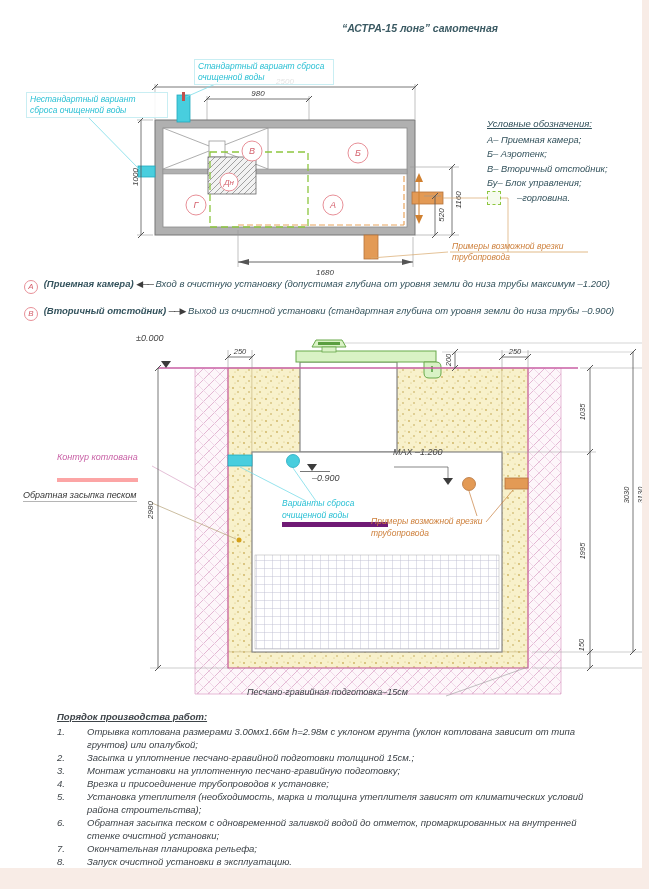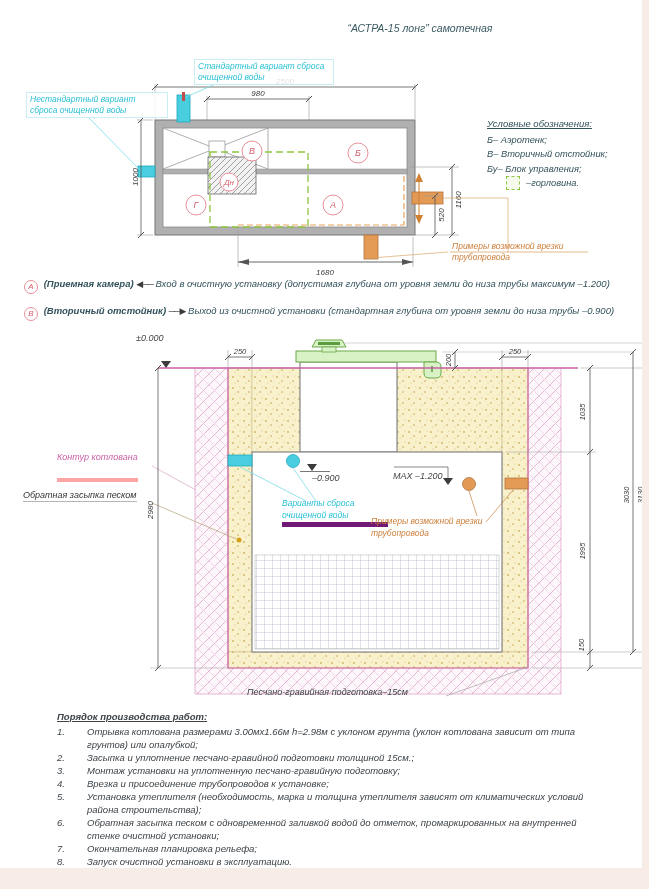--- a/index.html
+++ b/index.html
@@ -5,24 +5,24 @@
   html,body{margin:0;padding:0;background:#fff;}
   #page{position:relative;width:649px;height:889px;background:#ffffff;overflow:hidden;
         font-family:"Liberation Sans",sans-serif;}
   .lbl{position:absolute;font-style:italic;white-space:normal;}
   .c-cyan{color:#2bc0d4;}
   .c-orange{color:#cd7f3a;}
   .c-pink{color:#c85fa5;}
   .boxed{border:1px solid #c9eef3;padding:1px 3px;background:rgba(255,255,255,.85);}
   #title{position:absolute;left:300px;top:22px;width:240px;text-align:center;color:#3b5a63;font-style:italic;}
   #title .t1{font-size:11px;font-weight:600;letter-spacing:.3px;}
-  #title .t2{font-size:10.5px;font-weight:400;}
+  #title .t2{font-size:10.5px;font-weight:700;}
   #legend{position:absolute;left:487px;top:117px;width:160px;color:#33525c;font-style:italic;font-size:9.3px;line-height:14.5px;}
   #legend .lt{text-decoration:underline;font-size:9.5px;margin-bottom:1px;}
-  .neckrow{display:flex;align-items:center;gap:6px;margin-left:19px;}
+  .neckrow{display:flex;align-items:center;gap:16px;}
   .necksq{display:inline-block;width:12px;height:12px;border:1.5px dashed #8dc63f;background:#f6fbee;}
   .note{position:absolute;left:24px;width:612px;font-style:italic;font-size:9.5px;line-height:13.5px;color:#33525c;}
   .mark{display:inline-block;width:12px;height:12px;line-height:12px;border:1px solid #e89098;border-radius:50%;
         color:#d4606c;font-size:8px;text-align:center;font-style:italic;margin-right:3px;vertical-align:-2px;}
   .arr{color:#3c3c3c;font-style:normal;letter-spacing:-1px;font-size:9px;}
   #worklist{position:absolute;left:33px;top:710px;width:600px;color:#3d4348;font-style:italic;font-size:9.5px;line-height:13px;margin-left:24px;}
   #worklist .wt{text-decoration:underline;font-weight:600;margin-bottom:2px;}
   .wrow{display:flex;}
   .wnum{width:30px;flex:0 0 30px;}
   .wtxt{width:500px;}
@@ -259,20 +259,21 @@
 
 <div id="title">
   <div class="t2">“АСТРА-15 лонг” самотечная</div>
 </div>
 
 <div class="lbl c-cyan boxed" style="left:194px;top:49px;width:132px;font-size:8.5px;line-height:11px;margin-top:10px;">Стандартный вариант сброса очищенной воды</div>
 <div class="lbl c-cyan boxed" style="left:26px;top:92px;width:134px;font-size:8.5px;line-height:11px;">Нестандартный вариант сброса очищенной воды</div>
 
 <div id="legend">
   <div class="lt">Условные обозначения:</div>
+  <div>А– Приемная камера;</div>
   <div>Б– Аэротенк;</div>
   <div>В– Вторичный отстойник;</div>
   <div>Бу– Блок управления;</div>
   <div class="neckrow">
     <span class="necksq"></span>
     <span>–горловина.</span>
   </div>
 </div>
 
 <div class="lbl c-orange" style="left:452px;top:241px;width:152px;font-size:8.5px;line-height:11px;">Примеры возможной врезки трубопровода</div>
@@ -288,21 +289,21 @@
   <b style="font-weight:600;">(Вторичный отстойник)</b>
   <span class="arr">──▶</span>
   <span>Выход из очистной установки (стандартная глубина от уровня земли до низа трубы –0.900)</span>
 </div>
 
 <div class="lbl" style="left:136px;top:333px;font-size:9px;color:#444;">±0.000</div>
 <div class="lbl c-pink ul-pink" style="left:57px;top:452px;font-size:9px;">Контур котлована</div>
 <div class="lbl ul-gray" style="left:23px;top:490px;font-size:9px;color:#333;">Обратная засыпка песком</div>
 <div class="lbl c-cyan ul-cyan" style="left:282px;top:498px;width:106px;font-size:8.5px;line-height:11.5px;">Варианты сброса очищенной воды</div>
 <div class="lbl" style="left:312px;top:473px;font-size:9px;color:#444;">–0.900</div>
-<div class="lbl" style="left:393px;top:471px;font-size:9px;color:#444;">MAX –1.200</div>
+<div class="lbl" style="left:393px;top:447px;font-size:9px;color:#444;">MAX –1.200</div>
 <div class="lbl c-orange" style="left:371px;top:516px;width:120px;font-size:8.5px;line-height:11.5px;">Примеры возможной врезки трубопровода</div>
 <div class="lbl" style="left:247px;top:687px;font-size:9px;color:#3d4348;">Песчано-гравийная подготовка–15см</div>
 
 <div id="worklist">
   <div class="wt">Порядок производства работ:</div>
   <div class="wrow">
         <span class="wnum">1.</span>
         <span class="wtxt">Отрывка котлована размерами 3.00мх1.66м h=2.98м с уклоном грунта (уклон котлована зависит от типа грунтов) или опалубкой;</span>
       </div>
   <div class="wrow">

